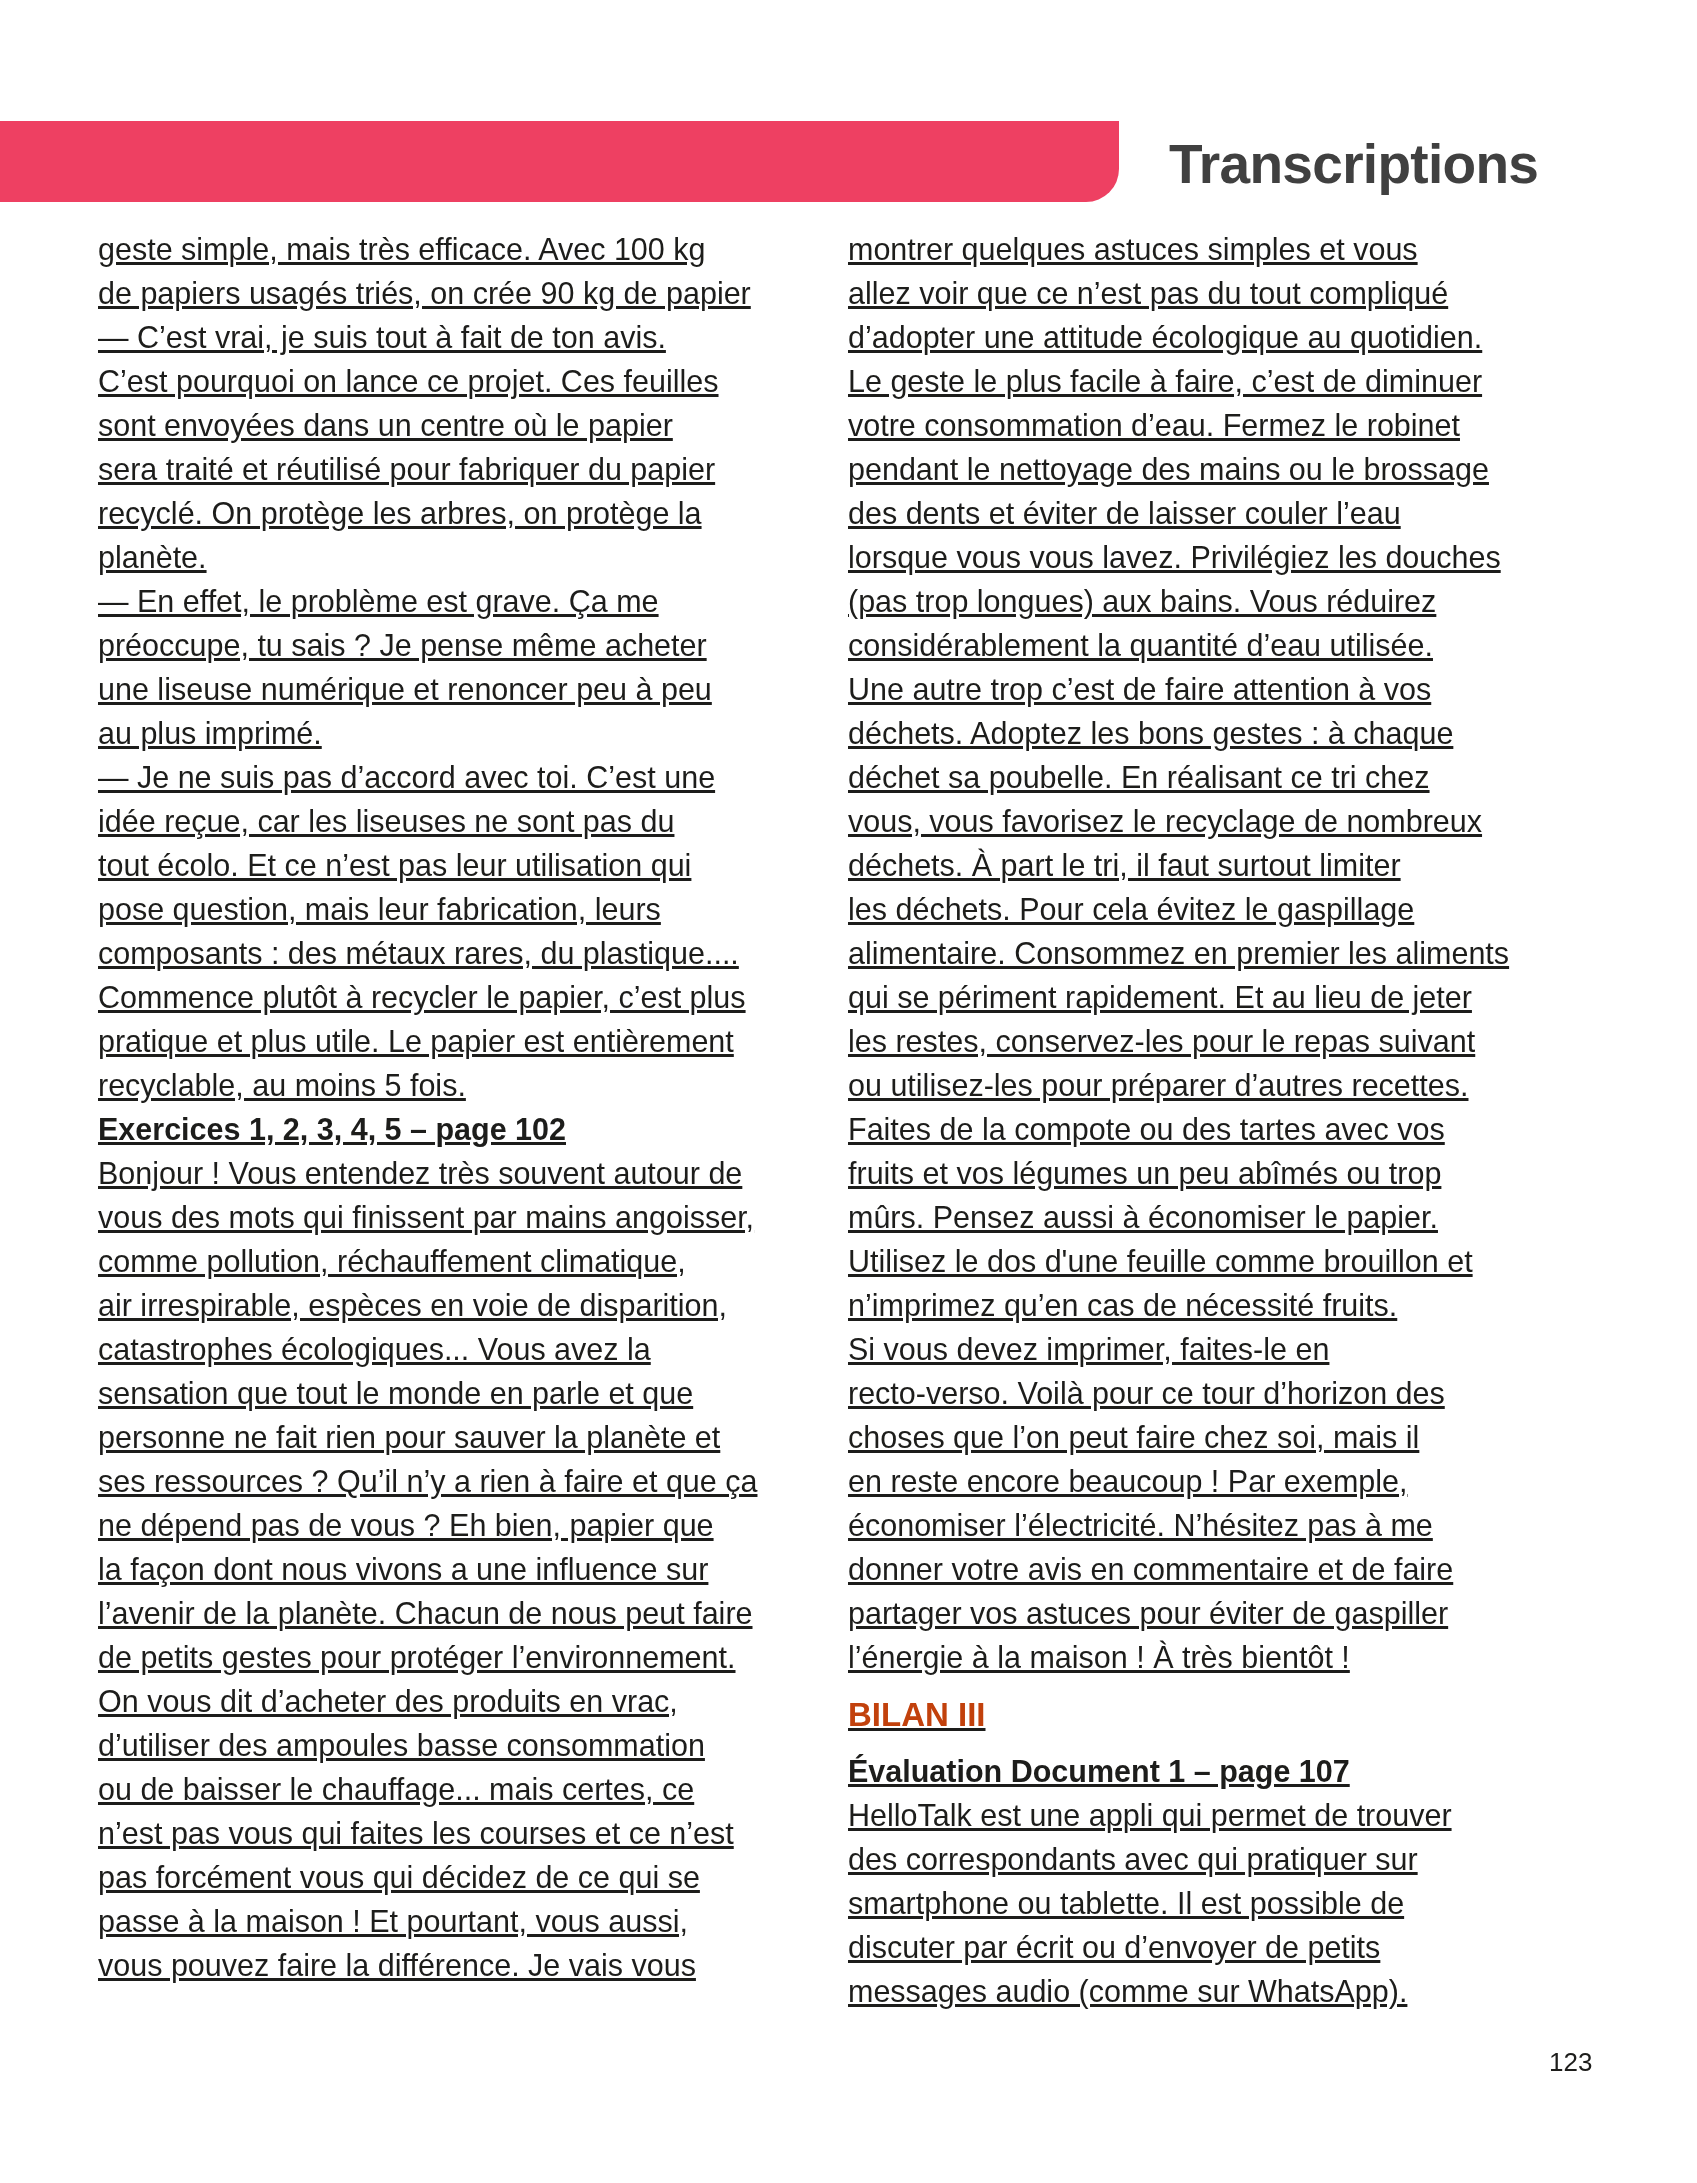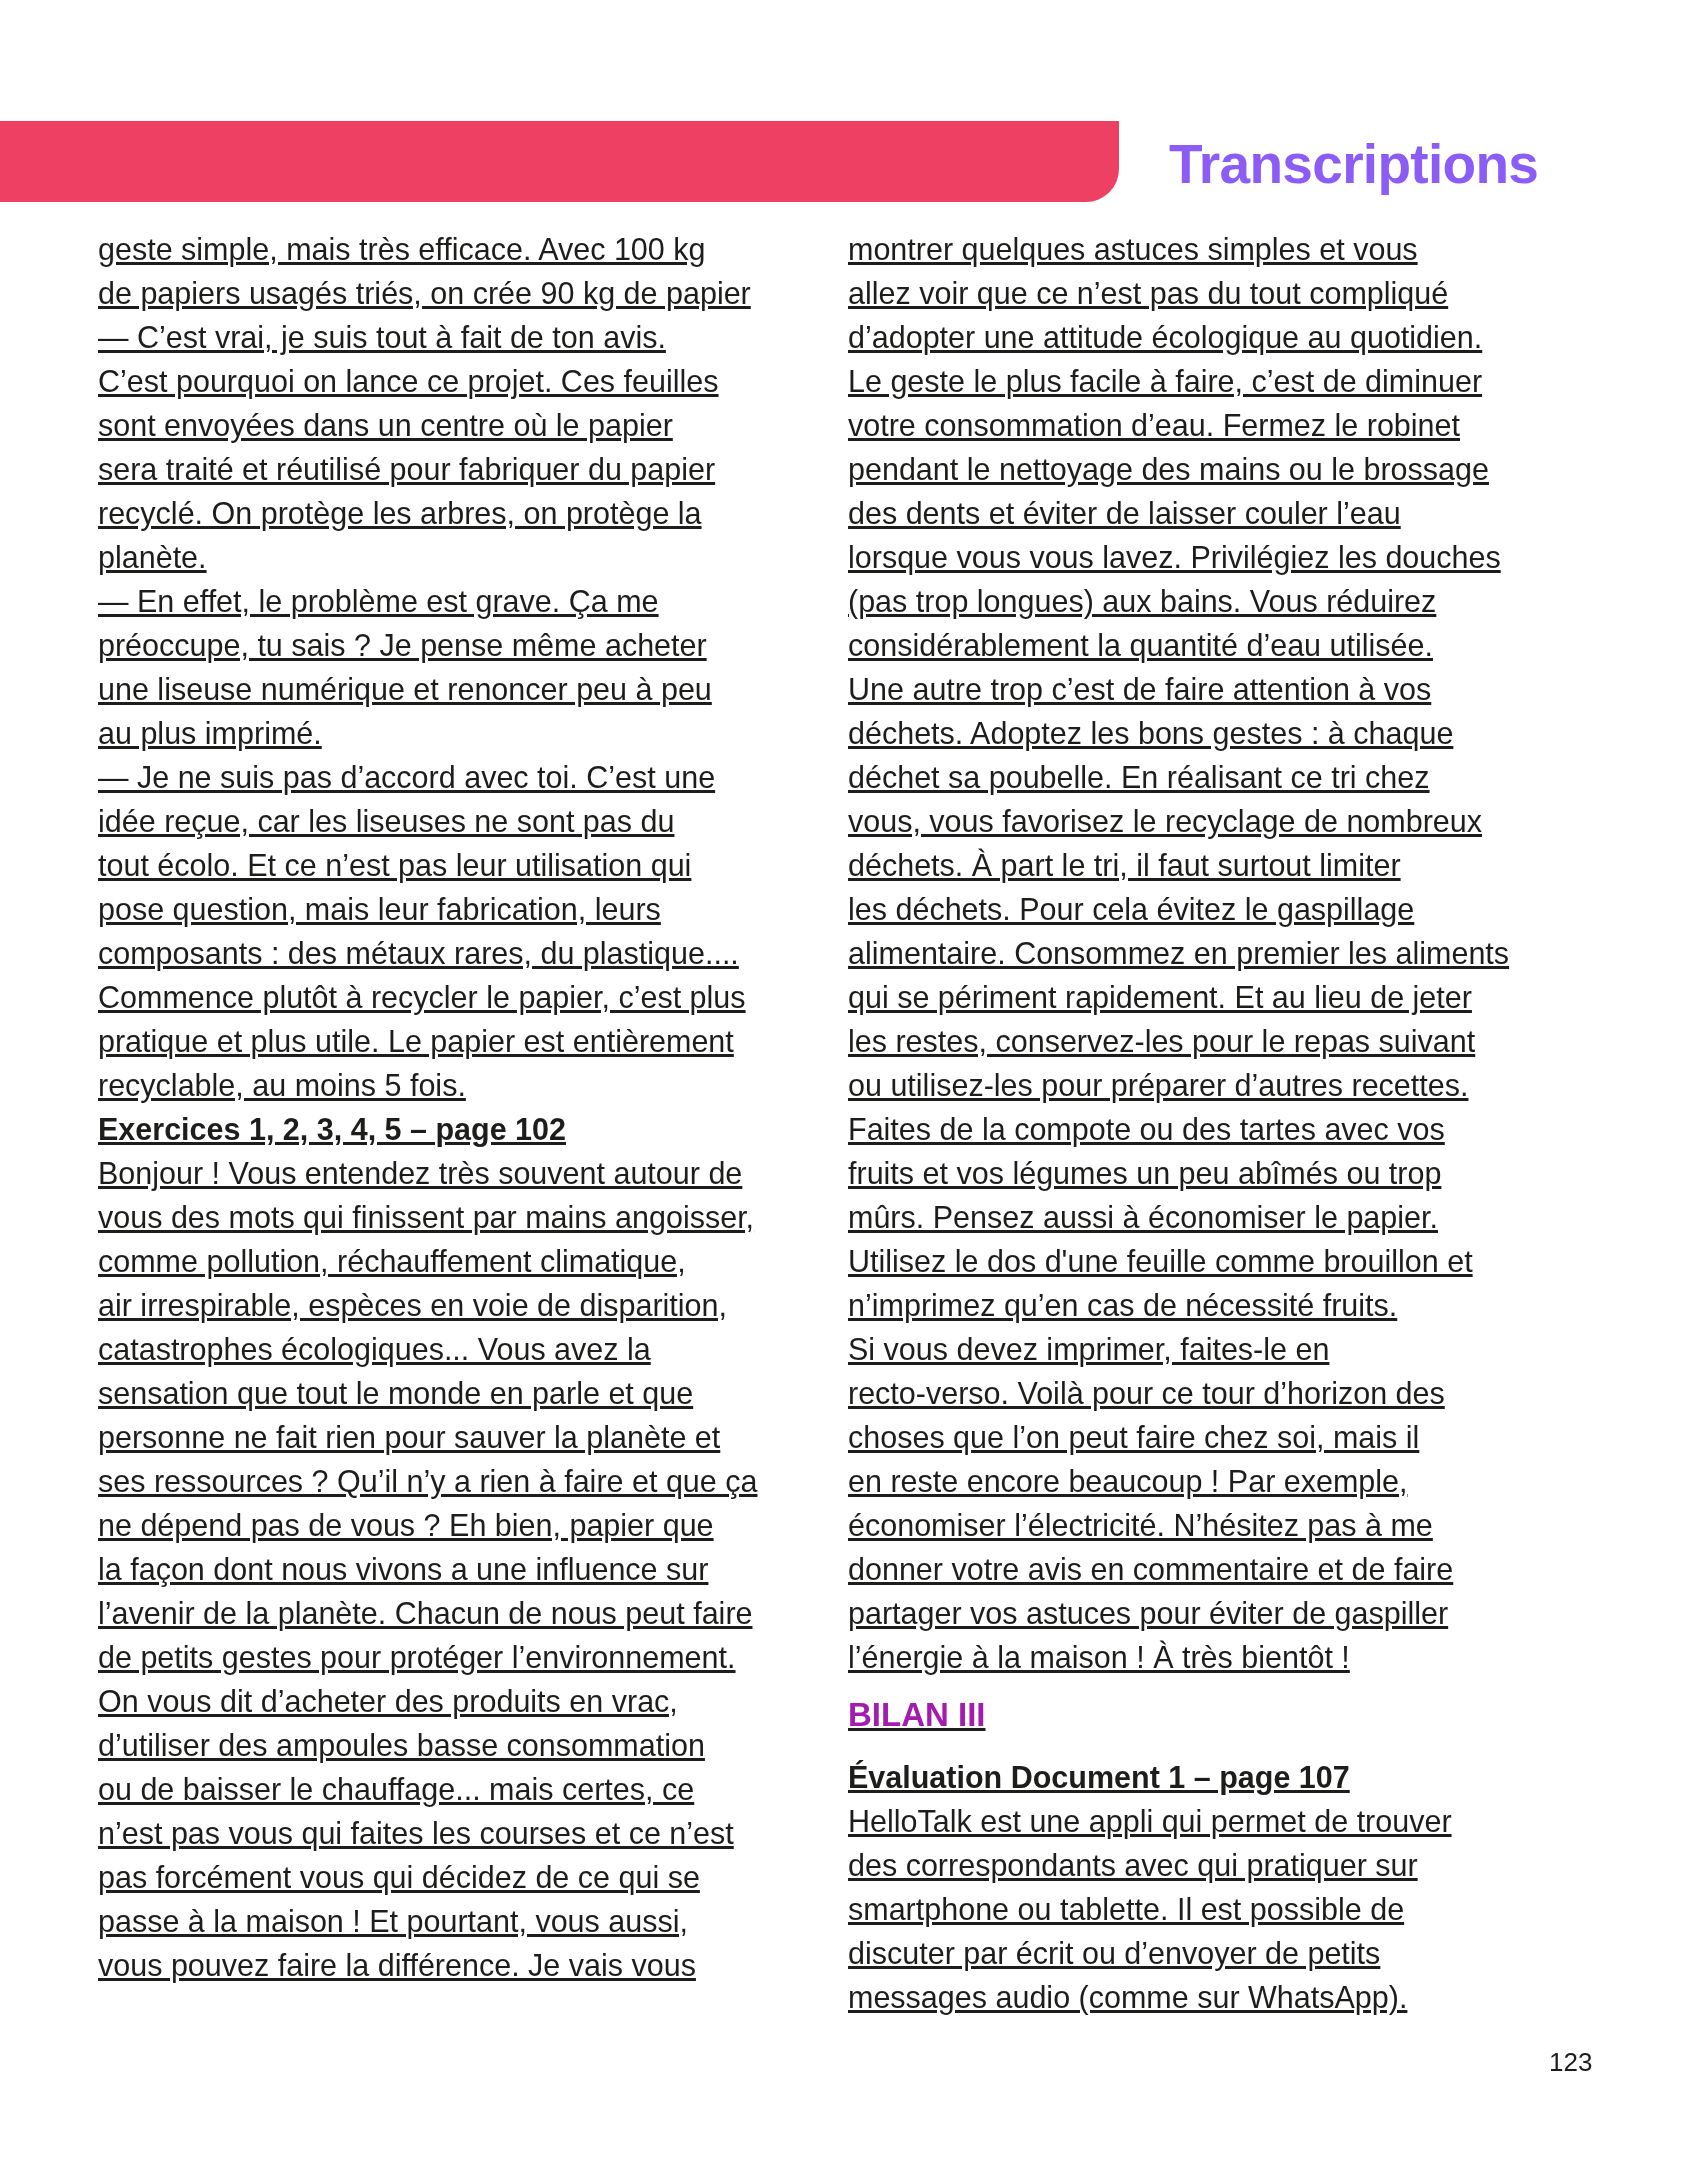--- a/index.html
+++ b/index.html
@@ -1,28 +1,28 @@
 <!DOCTYPE html>
 <html style="font-size:11px"><head>
 <meta charset="utf-8">
 <style>
   html, body { margin: 0; padding: 0; background: #ffffff; }
   body { width: 1698px; height: 2183px; position: relative; overflow: hidden;
          font-family: "Liberation Sans", sans-serif; color: #1d1d1b; }
   .banner { position: absolute; left: 0; top: 121px; width: 1119px; height: 81px;
             background: #ee4062; border-bottom-right-radius: 33px; }
   .page-title { position: absolute; left: 1169px; top: 130px; font-size: 55px; font-weight: bold;
-                color: #8b5cf6; letter-spacing: -0.7px; line-height: 68px; margin: 0; }
+                color: #404040; letter-spacing: -0.7px; line-height: 68px; margin: 0; }
   .col { position: absolute; top: 227px; width: 739px; font-size: 30.5px; line-height: 44px; text-decoration: underline; }
   .col-left { left: 98px; }
   .col-right { left: 848px; }
   .line { white-space: nowrap; display: block; }
   .heading-bold { font-weight: bold; white-space: nowrap; display: block; }
-  .section-title { font-weight: bold; color: #a21caf; font-size: 33px; display: block;
-                   margin-top: 15px; margin-bottom: 20px; line-height: 41px; }
+  .section-title { font-weight: bold; color: #c2410c; font-size: 33px; display: block;
+                   margin-top: 15px; margin-bottom: 14px; line-height: 41px; }
   .page-number { position: absolute; left: 1549px; top: 2047px; font-size: 26px; color: #1d1d1b; }
 </style>
 </head>
 <body>
 
 <div class="banner"></div>
 <h1 class="page-title">Transcriptions</h1>
 
 <div class="col col-left">
   <div>

